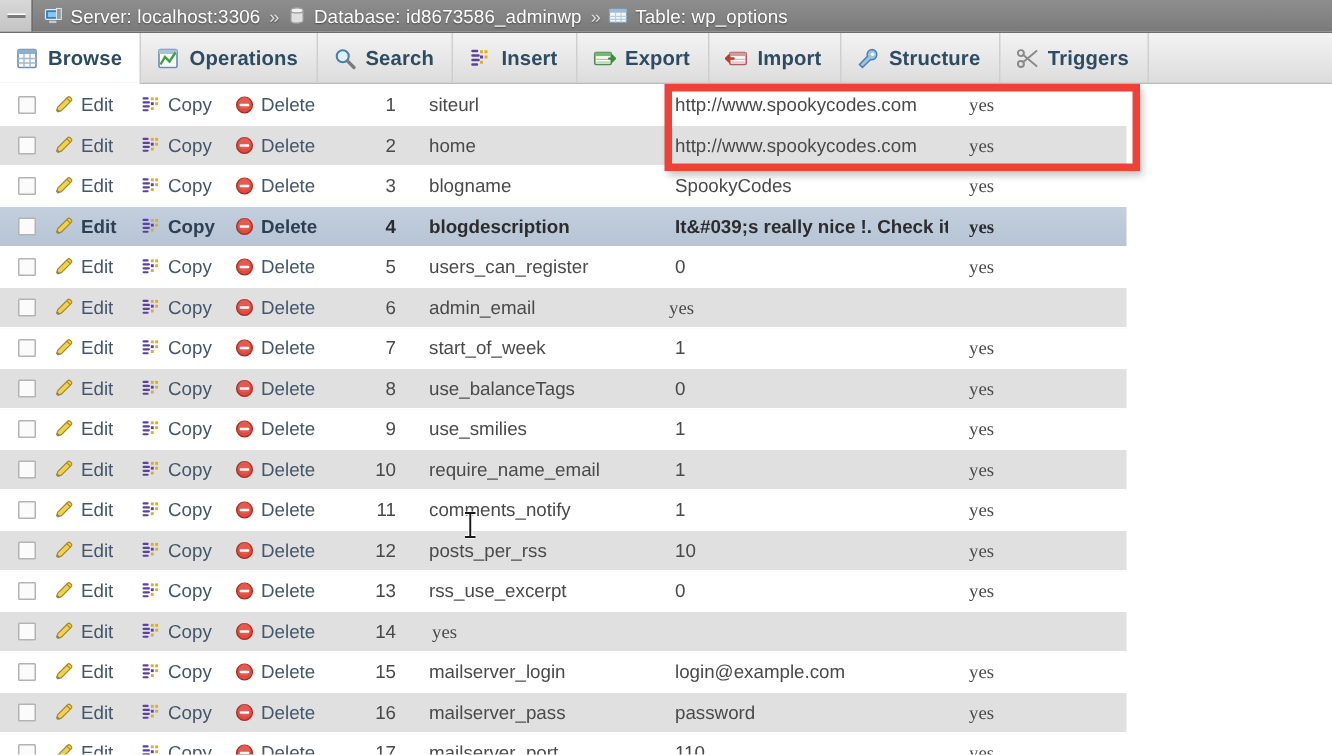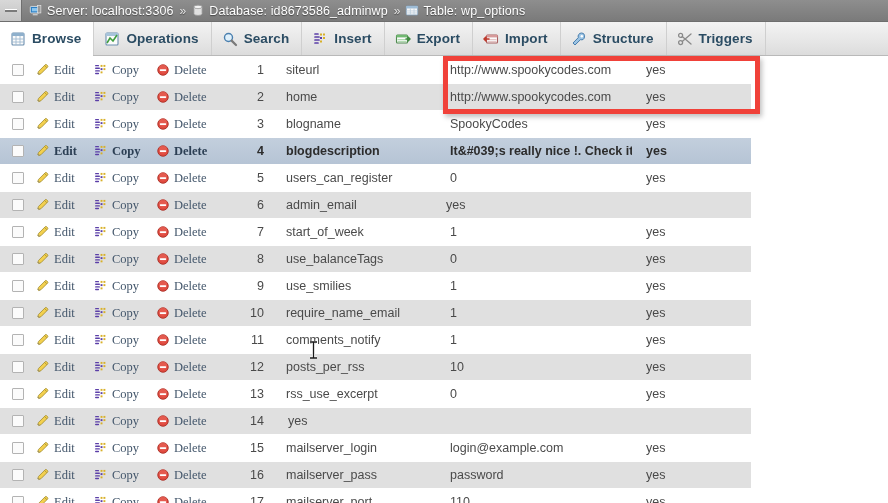--- a/index.html
+++ b/index.html
@@ -81,31 +81,30 @@
   .row.sel  { background: linear-gradient(to bottom,#c3cfdd,#b6c4d5); color:#2c2c2c; font-weight: bold; }
 
   .c-check { width: 36px; display:flex; justify-content:center; align-items:center; }
   .chk {
     width: 12px; height: 12px; border: 1px solid #b3b3b3; background: #fbfbfb;
     border-radius: 1px; display:block;
   }
   .act {
     display: flex; align-items: center; gap: 4px; cursor: pointer;
     color: #3c5c8e;
-    font-family: Liberation Serif, serif;
   }
   .act .lbl { font-size: 12.5px; color: #43566b; }
   .row.sel .act .lbl { color: #2c3f54; }
   .c-edit   { width: 58px; }
   .c-copy   { width: 62px; }
   .c-delete { width: 76px; }
   .c-id     { width: 42px; text-align: right; padding-right: 10px; }
   .c-name   { width: 158px; padding-left: 12px; }
   .c-value  { width: 200px; padding-left: 18px; overflow: hidden; white-space: nowrap; }
-  .c-auto   { width: 70px; padding-left: 14px; }
+  .c-auto   { width: 70px; padding-left: 14px; font-family: Liberation Serif, serif; }
   .aicon { width: 14px; height: 14px; display:block; flex:0 0 auto; }
 
   
   .redbox {
     position: absolute;
     left: 443px; top: 56px; width: 317px; height: 58px;
     border: 5px solid #f04139;
     box-shadow: 2px 3px 5px rgba(0,0,0,0.25);
     pointer-events: none;
   }

